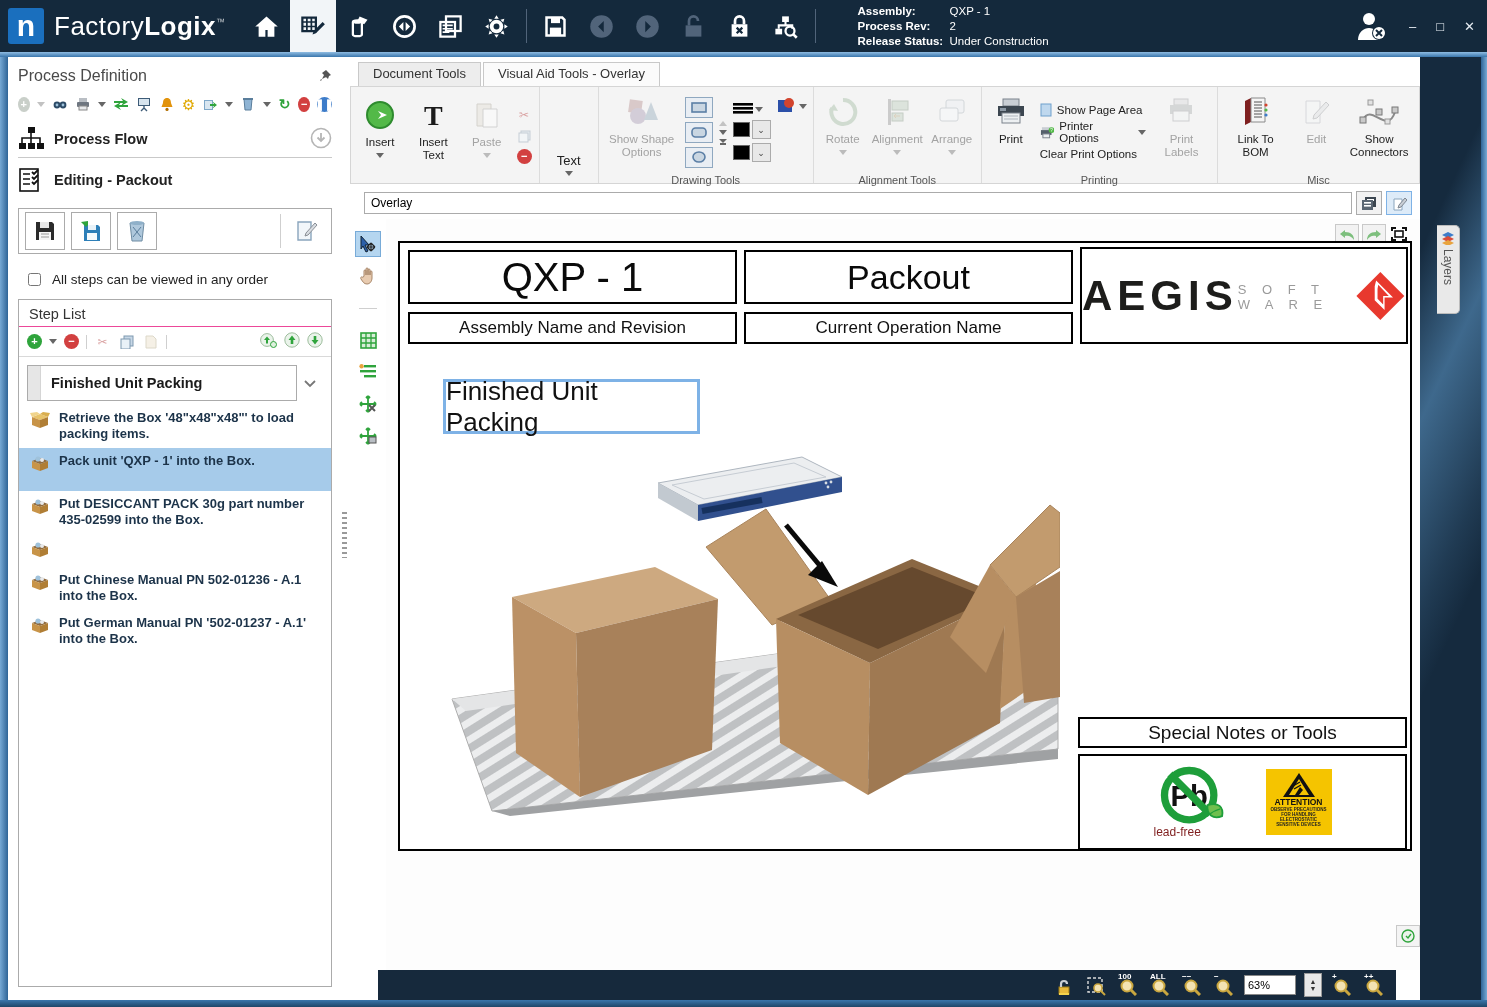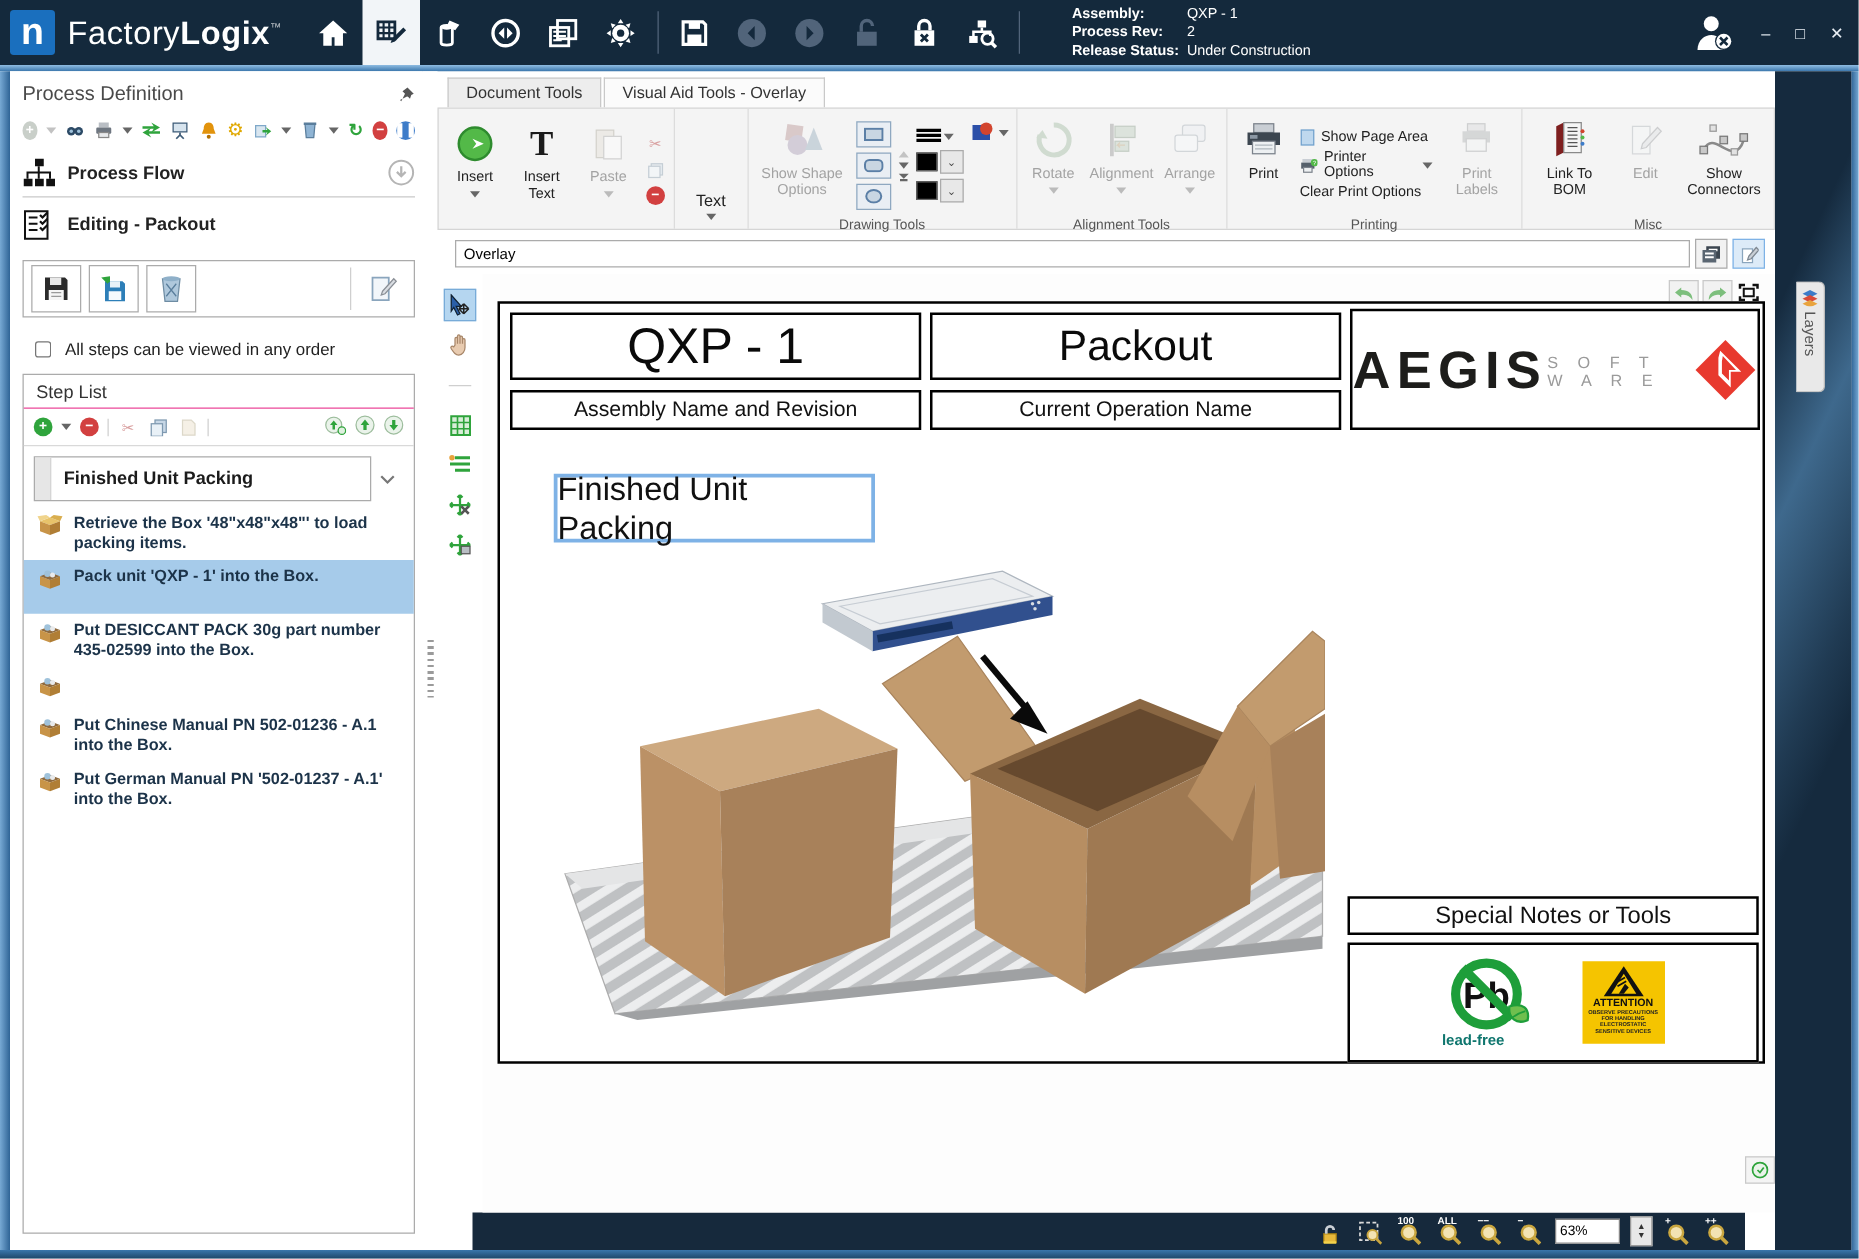--- a/index.html
+++ b/index.html
@@ -96,21 +96,21 @@
   .t-lg{font-size:34px;color:#0A0A0A}
   .t-md{font-size:17px;color:#111}
   .fupbox{position:absolute;left:43px;top:136px;width:257px;height:55px;border:3px solid #7EB2E6;display:flex;align-items:center;justify-content:center;font-size:26px;color:#111;background:#fff;box-sizing:border-box}
   .aegis{display:flex;align-items:center;gap:10px}
   .aegis-tx{display:flex;flex-direction:row;align-items:center}
   .aegis-tx .a1{font-size:42px;font-weight:bold;letter-spacing:5px;color:#1D1D1B;line-height:40px}
   .aegis-tx .a2{font-size:13px;letter-spacing:6px;color:#9A9A9A;margin-top:2px}
   .notes-title{position:absolute;left:678px;top:474px;width:329px;height:31px}
   .notes-box{position:absolute;left:678px;top:511px;width:329px;height:96px;border:2px solid #000;box-sizing:border-box;display:flex;align-items:center;justify-content:center;gap:38px;background:#fff}
   .leadfree{display:flex;flex-direction:column;}
-  .leadfree .lf-lab{font-size:12px;font-weight:bold;color:#0f766e;margin-top:-4px}
+  .leadfree .lf-lab{font-size:12px;font-weight:normal;color:#7f1d1d;margin-top:-4px}
   .esd{width:66px;height:66px;background:#F5C400;display:flex;flex-direction:column;align-items:center;padding-top:3px;box-sizing:border-box}
   .esd .et{font-size:8.5px;font-weight:bold;color:#111;line-height:9px}
   .esd .eb{font-size:4.5px;line-height:5px;color:#222;text-align:center;width:56px;font-weight:bold}
   .topcanvasbtns{position:absolute;left:949px;top:5px;display:flex;gap:3px}
   .tcb{width:22px;height:20px;border:1px solid #C9C9C9;background:#F2F2F2;display:flex;align-items:center;justify-content:center;cursor:pointer}
   .fitico{width:19px;height:19px;display:flex;align-items:center;justify-content:center;cursor:pointer}
   .greenbtn{position:absolute;left:1010px;top:706px;width:22px;height:20px;border:1px solid #C9C9C9;background:#F4F4F4;display:flex;align-items:center;justify-content:center;cursor:pointer}
   
   .bottombar{height:30px;margin:0 24px 0 28px;background:#16293C;display:flex;align-items:center;justify-content:flex-end;gap:8px;padding:0 10px}
   .zbtn{position:relative;width:24px;height:22px;display:flex;align-items:flex-end;justify-content:center;cursor:pointer}

